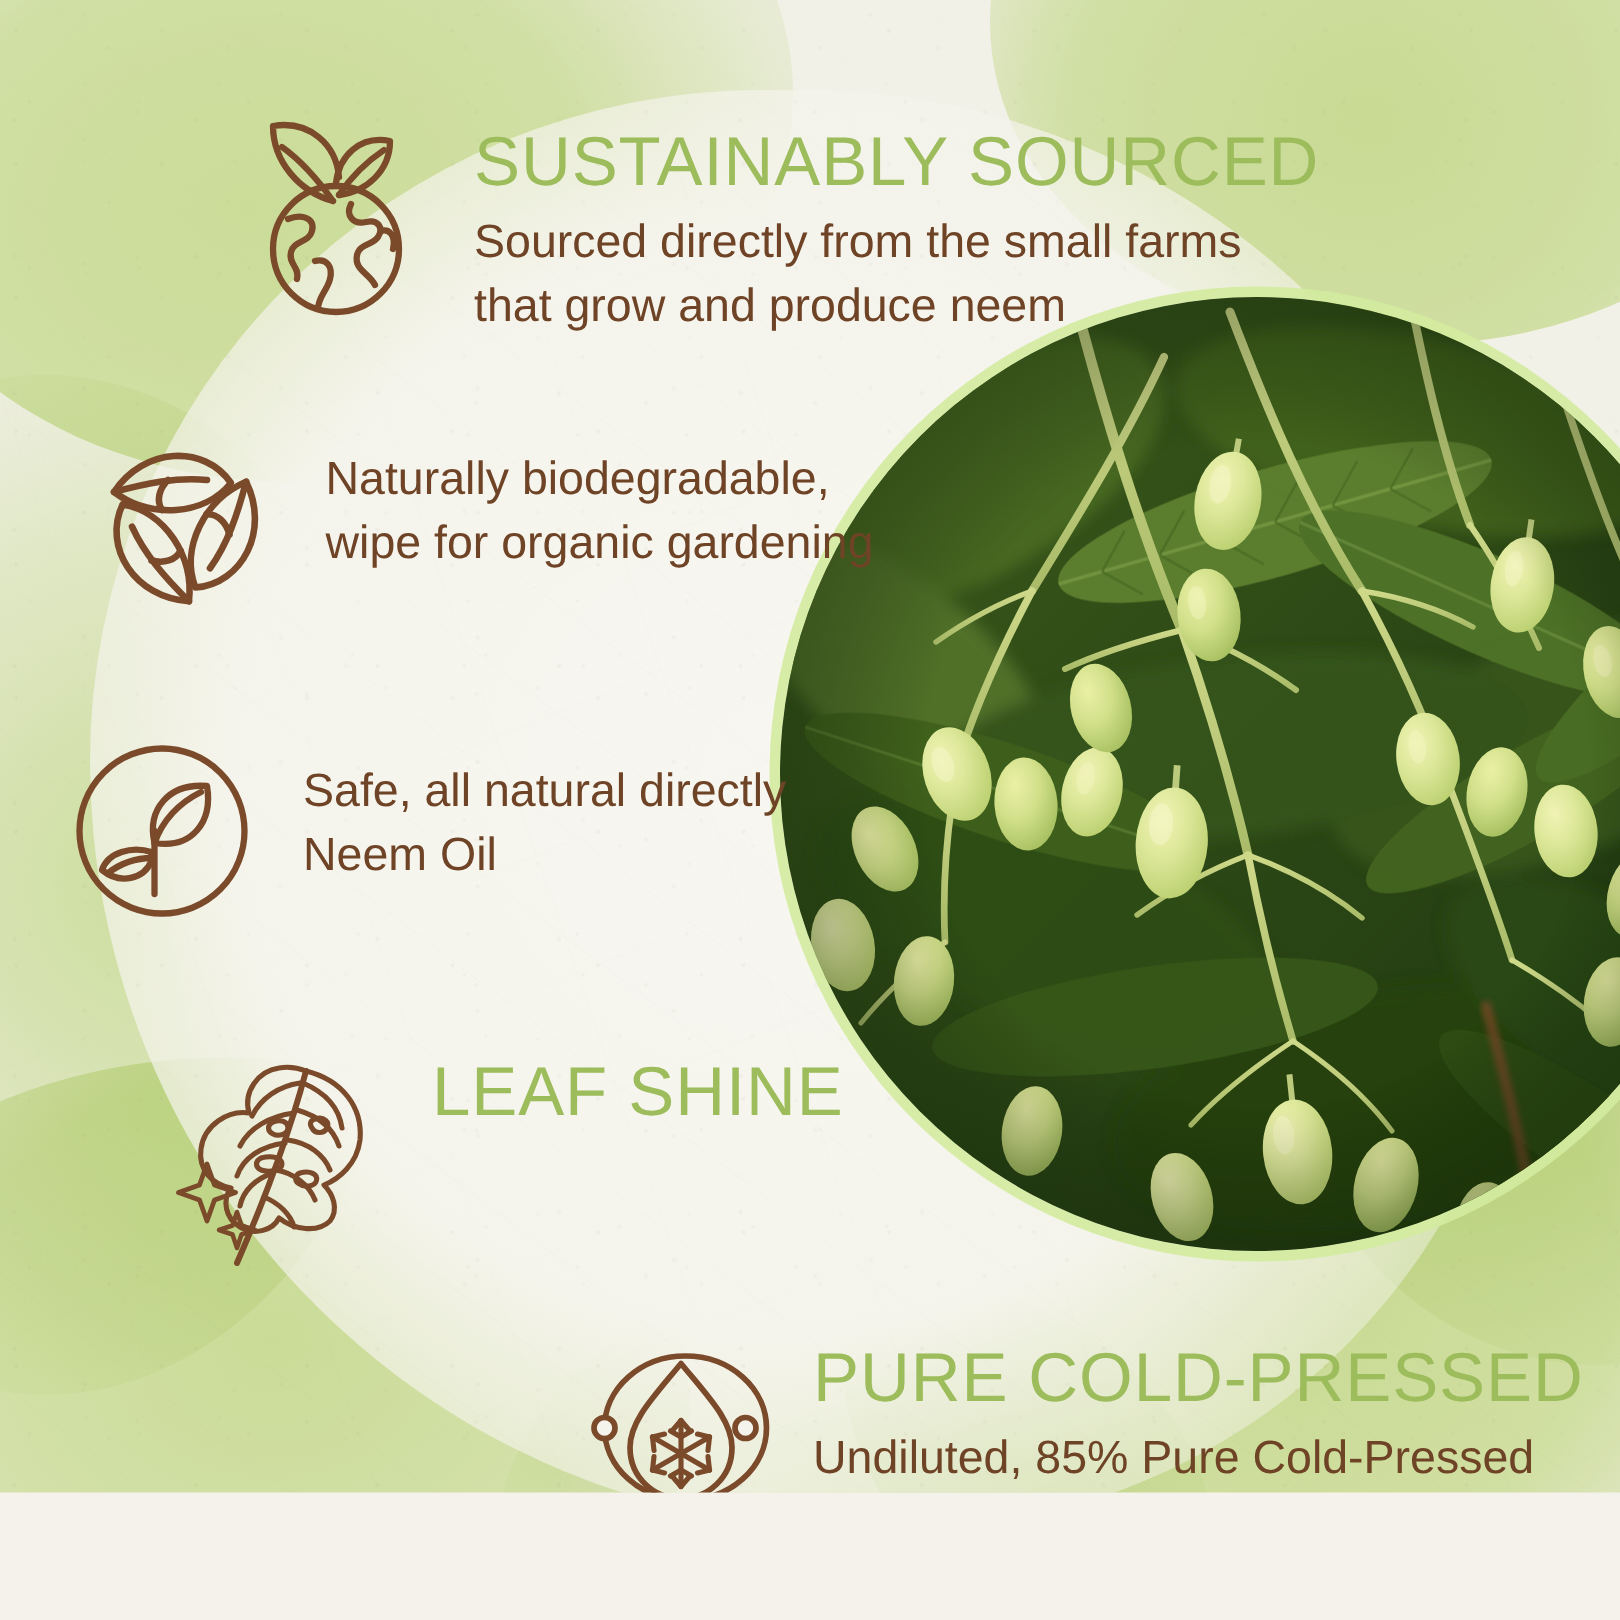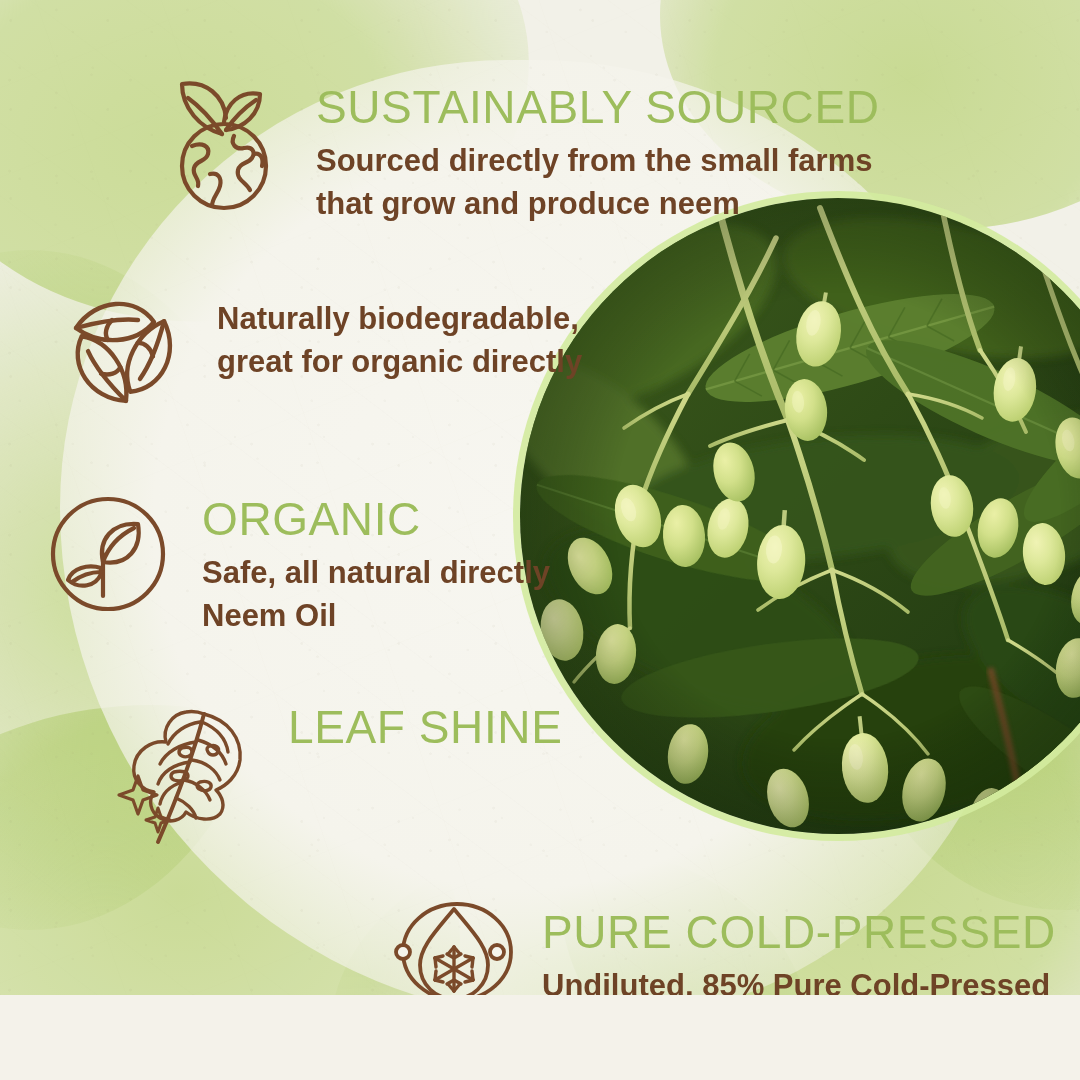--- a/index.html
+++ b/index.html
@@ -101,36 +101,36 @@
     font-size:46px;
     letter-spacing:.6px;
     line-height:1;
     font-weight:400;
     white-space:nowrap;
   }
   .fbody {
     color:#6e4326;
     font-size:31px;
     line-height:43px;
-    font-weight:700;
+    font-weight:400;
     white-space:pre-line;
     margin-top:9px;
   }
 
   
   #f-sourced      { left:168px; top:58px; }
   #f-sourced .ftext { margin-left:36px; margin-top:26px; }
   #f-biodeg       { left:52px;  top:288px; }
   #f-biodeg .ftext  { margin-left:25px; margin-top:0px; }
   #f-organic      { left:46px;  top:492px; }
   #f-organic .ftext { margin-left:32px; margin-top:4px; }
   #f-leafshine    { left:112px; top:690px;text-align:right; }
   #f-leafshine .ftext { margin-left:38px; margin-top:14px; }
   #f-coldpress    { left:398px; top:893px; }
-  #f-coldpress .ftext { margin-left:26px; margin-top:16px; }
+  #f-coldpress .ftext { margin-left:26px; margin-top:2px; }
 
   
   #photo-wrap {
     position:absolute;
     left:520px; top:198px;
     width:636px; height:636px;
   }
   #photo-glow {
     position:absolute; inset:-16px;
     border-radius:50%;
@@ -433,40 +433,39 @@
           <g transform="rotate(240 70 62)">
             <path d="M24 40 C 44 10 84 8 102 34 C 84 56 48 58 24 40 Z"></path>
             <path d="M24 40 C 46 34 66 30 86 32"></path>
             <path d="M60 32 C 54 38 52 46 56 52"></path>
           </g>
         </g>
       </svg>
     </div>
     <div class="ftext">
       <div class="fbody">Naturally biodegradable,
-great for organic directly</div>
+wipe for organic gardening</div>
     </div>
   </div>
 
   <div class="feature" id="f-organic">
     <div class="ficon">
       <svg width="124" height="124" viewBox="0 0 124 124" fill="none" stroke="#7b4a2a" stroke-width="4.2" stroke-linecap="round" stroke-linejoin="round">
         <circle cx="62" cy="62" r="55"></circle>
 
         <path d="M57 104 L57 62"></path>
 
         <path d="M57 70 C 52 48 66 30 92 32 C 96 56 82 74 57 70 Z"></path>
         <path d="M57 70 C 62 56 72 44 88 36"></path>
 
         <path d="M55 76 C 42 72 26 76 22 88 C 34 98 50 94 55 82 Z"></path>
         <path d="M55 80 C 44 80 34 84 26 90"></path>
       </svg>
     </div>
     <div class="ftext">
-      <div class="fhead">ORGANIC</div>
       <div class="fbody">Safe, all natural directly
 Neem Oil</div>
     </div>
   </div>
 
   <div class="feature" id="f-leafshine">
     <div class="ficon">
       <svg width="138" height="156" viewBox="0 0 138 156" fill="none" stroke="#7b4a2a" stroke-width="3.4" stroke-linecap="round" stroke-linejoin="round">
 
         <path d="M92 24 C 82 62 66 106 46 152" stroke-width="4"></path>

